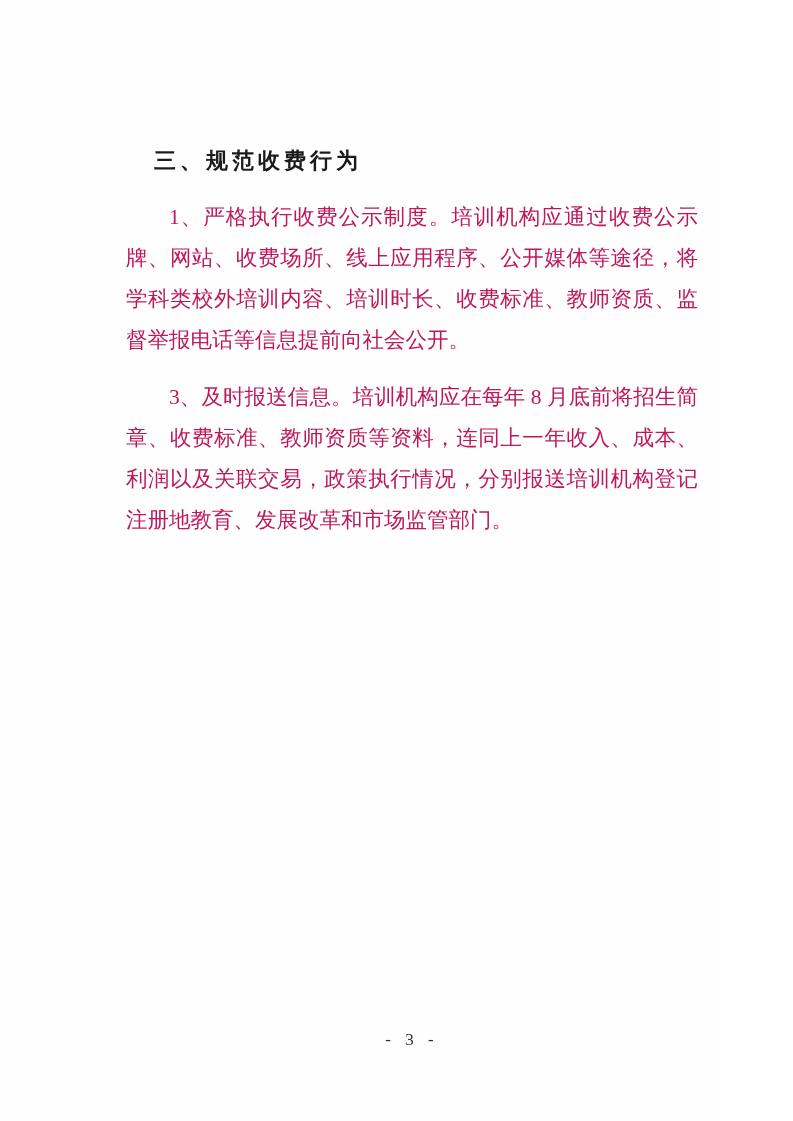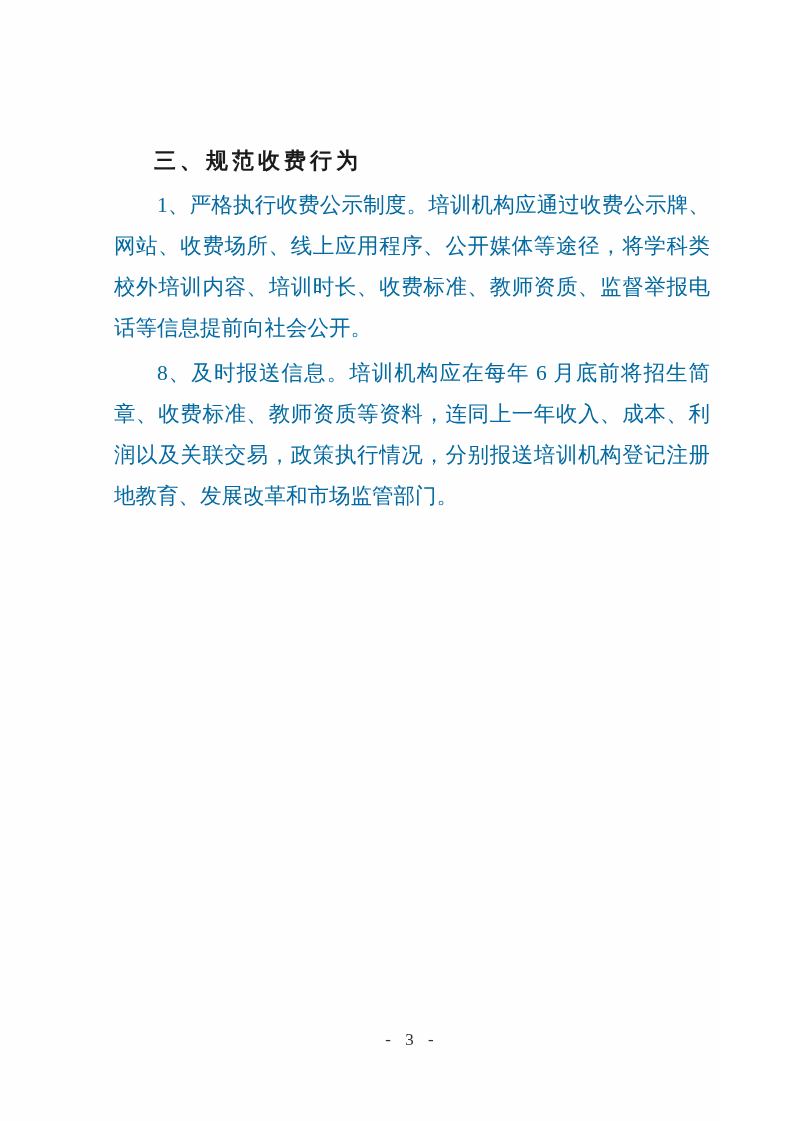--- a/index.html
+++ b/index.html
@@ -30,38 +30,38 @@
     text-indent: 2em;
     color: #1b1b1b;
     white-space: nowrap;
   }
   .para {
     font-size: 21.5px;
     line-height: 41px;
     text-indent: 2em;
     text-align: justify;
     text-justify: inter-character;
-    color: #0369a1;
-    margin: 4px;
+    color: #be185d;
+    margin: 16px;
   }
   .page-number {
     position: absolute;
     left: 110px;
     width: 604px;
     top: 1030px;
     text-align: center;
     font-size: 17px;
     letter-spacing: 5px;
     color: #333333;
     font-family: "Liberation Serif", serif;
   }
 </style>
 </head>
 <body>
 
 <div class="page">
   <div class="content">
     <div class="heading">三、规范收费行为</div>
     <p class="para">1、严格执行收费公示制度。培训机构应通过收费公示牌、网站、收费场所、线上应用程序、公开媒体等途径，将学科类校外培训内容、培训时长、收费标准、教师资质、监督举报电话等信息提前向社会公开。</p>
-    <p class="para">8、及时报送信息。培训机构应在每年 6 月底前将招生简章、收费标准、教师资质等资料，连同上一年收入、成本、利润以及关联交易，政策执行情况，分别报送培训机构登记注册地教育、发展改革和市场监管部门。</p>
+    <p class="para">3、及时报送信息。培训机构应在每年 8 月底前将招生简章、收费标准、教师资质等资料，连同上一年收入、成本、利润以及关联交易，政策执行情况，分别报送培训机构登记注册地教育、发展改革和市场监管部门。</p>
   </div>
   <div class="page-number">- 3 -</div>
 </div>
 
 </body></html>

